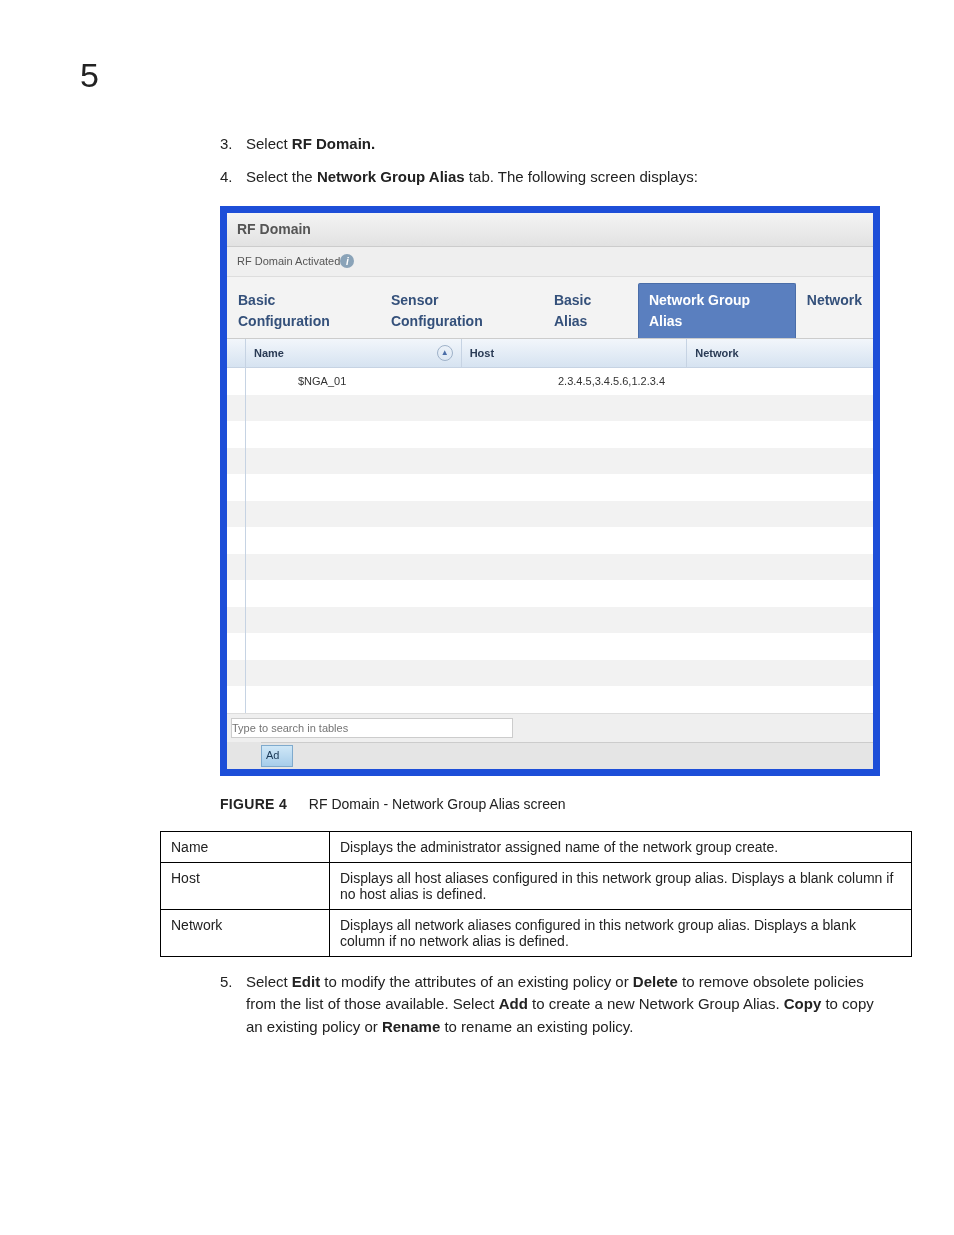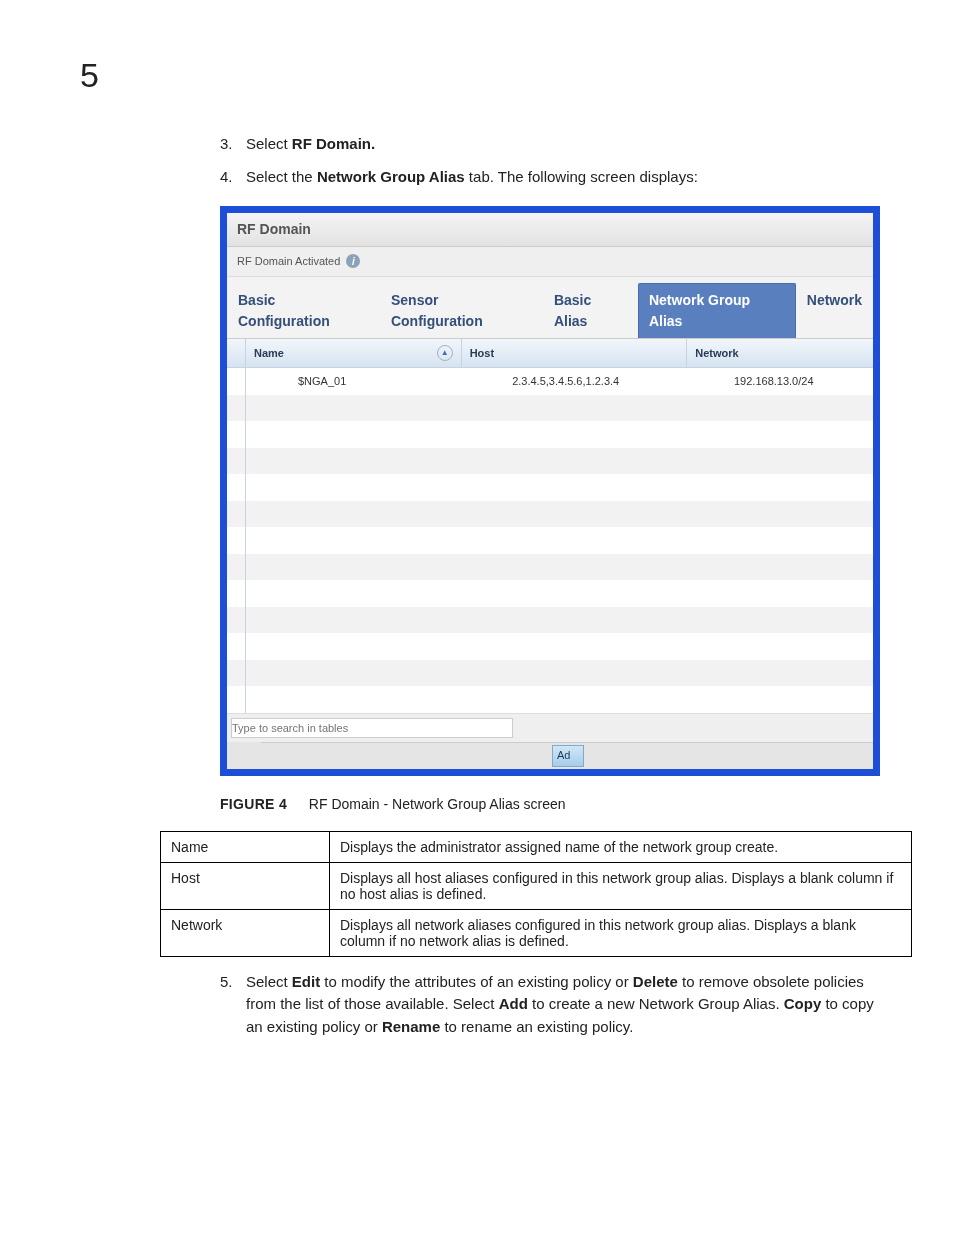--- a/index.html
+++ b/index.html
@@ -6,39 +6,39 @@
   .page{width:954px;min-height:1235px;position:relative;box-sizing:border-box;padding:55px 60px 60px 80px;}
   .page-num{position:absolute;top:56px;left:80px;font-size:34px;font-weight:400;font-family:Arial,sans-serif;}
   .content{margin-left:140px;margin-top:78px;font-size:15px;line-height:1.5;}
   .step{display:flex;margin-bottom:10px;}
   .step .n{width:26px;flex-shrink:0;}
   .step .t{flex:1;}
   .b{font-weight:700;}
   
   .shot{margin-top:18px;border:7px solid #1d4ed8;background:#e5e5e5;overflow:hidden;width:646px;font-size:12px;font-family:Arial,sans-serif;color:#333;}
   .shot-title{background:linear-gradient(#f4f4f4,#e2e2e2);border-bottom:1px solid #ccc;padding:6px 10px;font-weight:700;color:#555;font-size:14px;}
-  .shot-sub{background:#efefef;padding:6px 10px;font-size:11px;color:#555;display:flex;align-items:center;gap:6px;}
+  .shot-sub{background:#efefef;padding:6px 10px;font-size:11px;color:#555;display:flex;align-items:center;}
   .info-icon{display:inline-flex;width:14px;height:14px;border-radius:50%;background:#8aa3b8;color:#fff;align-items:center;justify-content:center;font-size:10px;font-weight:700;font-style:italic;}
   .tabs{display:flex;justify-content:flex-end;background:#f3f3f3;border-top:1px solid #ddd;border-bottom:1px solid #ccc;padding:6px 0 0 0;}
   .tab{padding:6px 10px;font-size:14px;font-weight:700;color:#34507a;cursor:pointer;border:1px solid transparent;border-bottom:none;}
   .tab.active{background:#5a7fbf;color:#fff;border:1px solid #4a6da8;border-bottom:none;border-radius:2px 2px 0 0;}
   .grid{background:#fff;}
   .ghead{display:flex;background:linear-gradient(#f2f6fb,#d6e3f1);border-bottom:1px solid #c6d3e3;font-weight:700;color:#2a3b55;font-size:11px;}
   .gh{padding:6px 8px;border-right:1px solid #c6d3e3;box-sizing:border-box;display:flex;align-items:center;justify-content:space-between;}
   .gh .sort{display:inline-flex;width:14px;height:14px;border:1px solid #9fb2c9;border-radius:50%;align-items:center;justify-content:center;color:#4a6da8;font-size:8px;}
   .c0{width:18px;flex-shrink:0;padding:0;border-right:1px solid #c6d3e3;}
   .c1{width:216px;}
   .c2{width:226px;}
   .c3{width:186px;border-right:none;}
   .grow{display:flex;font-size:11px;color:#333;}
   .gc{padding:5px 8px;box-sizing:border-box;margin-left:44px;}
   .grow.alt{background:#f2f2f2;}
   .searchbar{background:#efefef;padding:4px;border-top:1px solid #ddd;}
   .searchbar input{width:280px;font-size:11px;padding:3px 0;border:1px solid #ccc;color:#777;}
-  .footbar{background:#e5e5e5;border-top:1px solid #ccc;height:26px;display:flex;justify-content:center;align-items:center;margin-left:34px;}
+  .footbar{background:#e5e5e5;border-top:1px solid #ccc;height:26px;display:flex;justify-content:flex-start;align-items:center;margin-left:34px;}
   .footbtn{height:20px;background:linear-gradient(#cfe7f7,#a7cdea);border:1px solid #7faacd;color:#1b3a57;font-size:11px;padding:0 4px;display:flex;align-items:center;margin-right:-2px;overflow:hidden;width:22px;}
   
   .figcap{margin-top:18px;font-size:14px;}
   .figcap .lbl{font-weight:700;letter-spacing:0.3px;margin-right:18px;}
   
   .desc{margin-left:0px;margin-top:16px;border-collapse:collapse;width:752px;font-size:14px;}
   .desc td{border:1px solid #000;padding:7px 10px;vertical-align:top;}
   .desc td.k{width:148px;}
 </style>
 </head>
@@ -87,21 +87,20 @@
               <span>Host</span>
             </div>
         <div class="gh c3">
               <span>Network</span>
             </div>
       </div>
       <div class="grow">
         <div class="c0"></div>
         <div class="gc c1">$NGA_01</div>
         <div class="gc c2">2.3.4.5,3.4.5.6,1.2.3.4</div>
-        <div class="gc c3">192.168.13.0/24</div>
       </div>
       <div class="grow alt">
             <div class="c0"></div>
             <div class="gc c1">&nbsp;</div>
             <div class="gc c2"></div>
             <div class="gc c3"></div>
           </div>
       <div class="grow">
             <div class="c0"></div>
             <div class="gc c1">&nbsp;</div>

